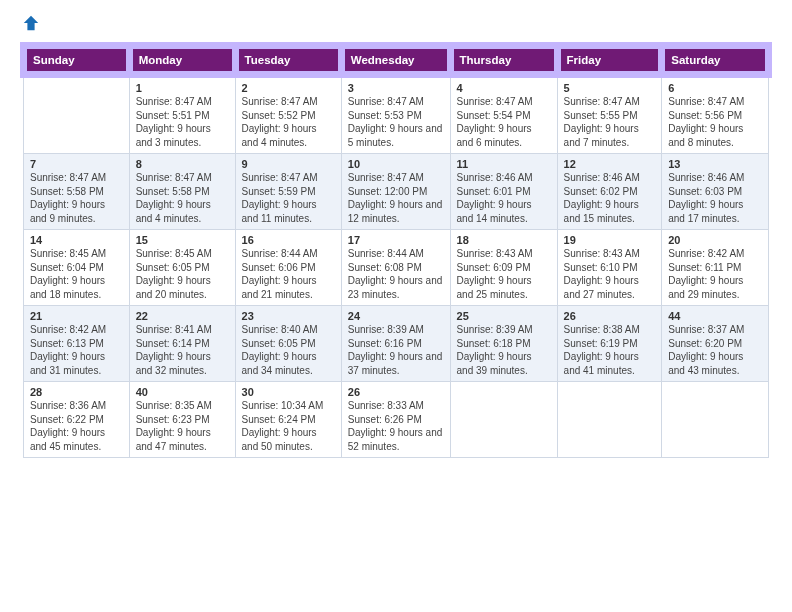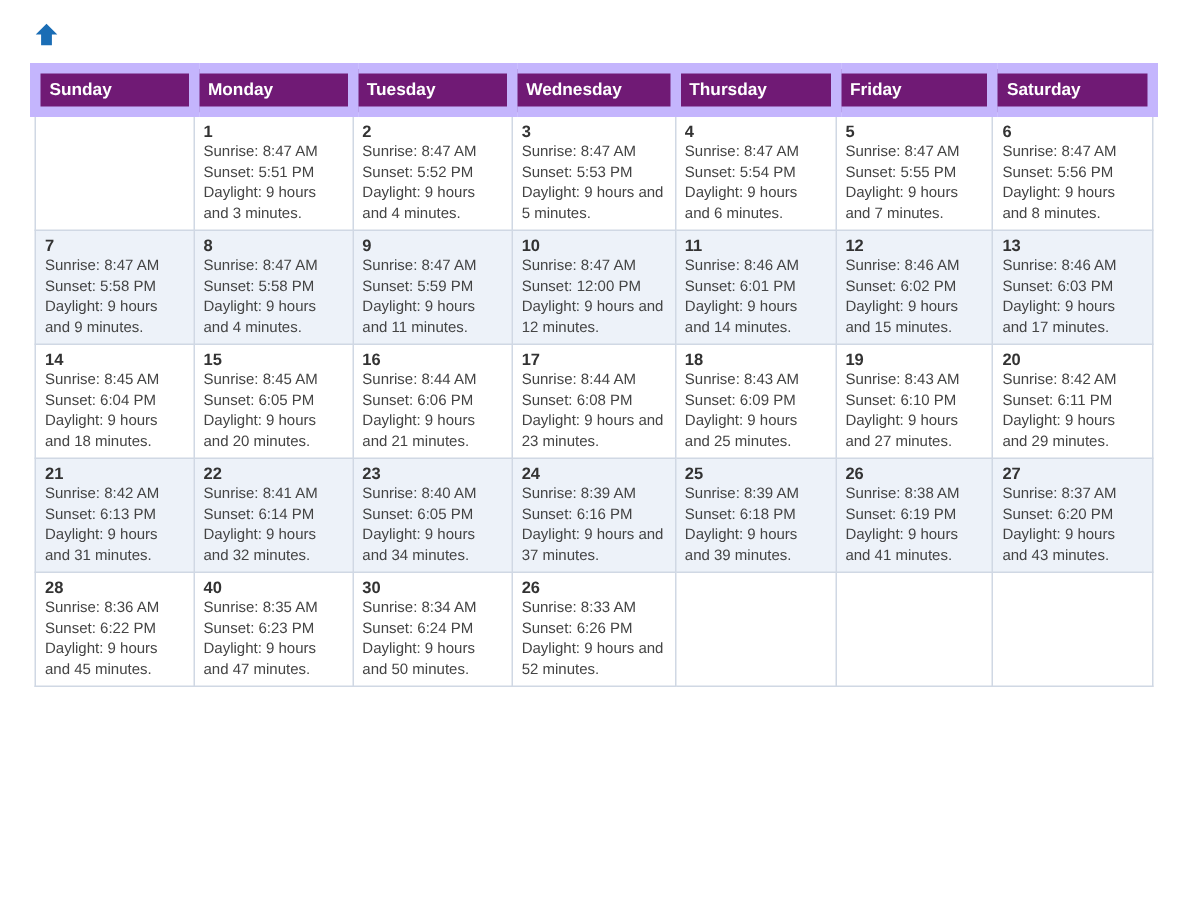--- a/index.html
+++ b/index.html
@@ -333,21 +333,21 @@
           </td>
           <td>
             <span class="day-number">26</span>
         <div class="day-info">
           <span>Sunrise: 8:38 AM</span><br>
           <span>Sunset: 6:19 PM</span><br>
           <span>Daylight: 9 hours and 41 minutes.</span>
         </div>
           </td>
           <td>
-            <span class="day-number">27</span>
+            <span class="day-number">44</span>
         <div class="day-info">
           <span>Sunrise: 8:37 AM</span><br>
           <span>Sunset: 6:20 PM</span><br>
           <span>Daylight: 9 hours and 43 minutes.</span>
         </div>
           </td>
         </tr>
         <tr>
           <td>
             <span class="day-number">28</span>
@@ -361,21 +361,21 @@
             <span class="day-number">40</span>
         <div class="day-info">
           <span>Sunrise: 8:35 AM</span><br>
           <span>Sunset: 6:23 PM</span><br>
           <span>Daylight: 9 hours and 47 minutes.</span>
         </div>
           </td>
           <td>
             <span class="day-number">30</span>
         <div class="day-info">
-          <span>Sunrise: 8:34 AM</span><br>
+          <span>Sunrise: 10:34 AM</span><br>
           <span>Sunset: 6:24 PM</span><br>
           <span>Daylight: 9 hours and 50 minutes.</span>
         </div>
           </td>
           <td>
             <span class="day-number">26</span>
         <div class="day-info">
           <span>Sunrise: 8:33 AM</span><br>
           <span>Sunset: 6:26 PM</span><br>
           <span>Daylight: 9 hours and 52 minutes.</span>

